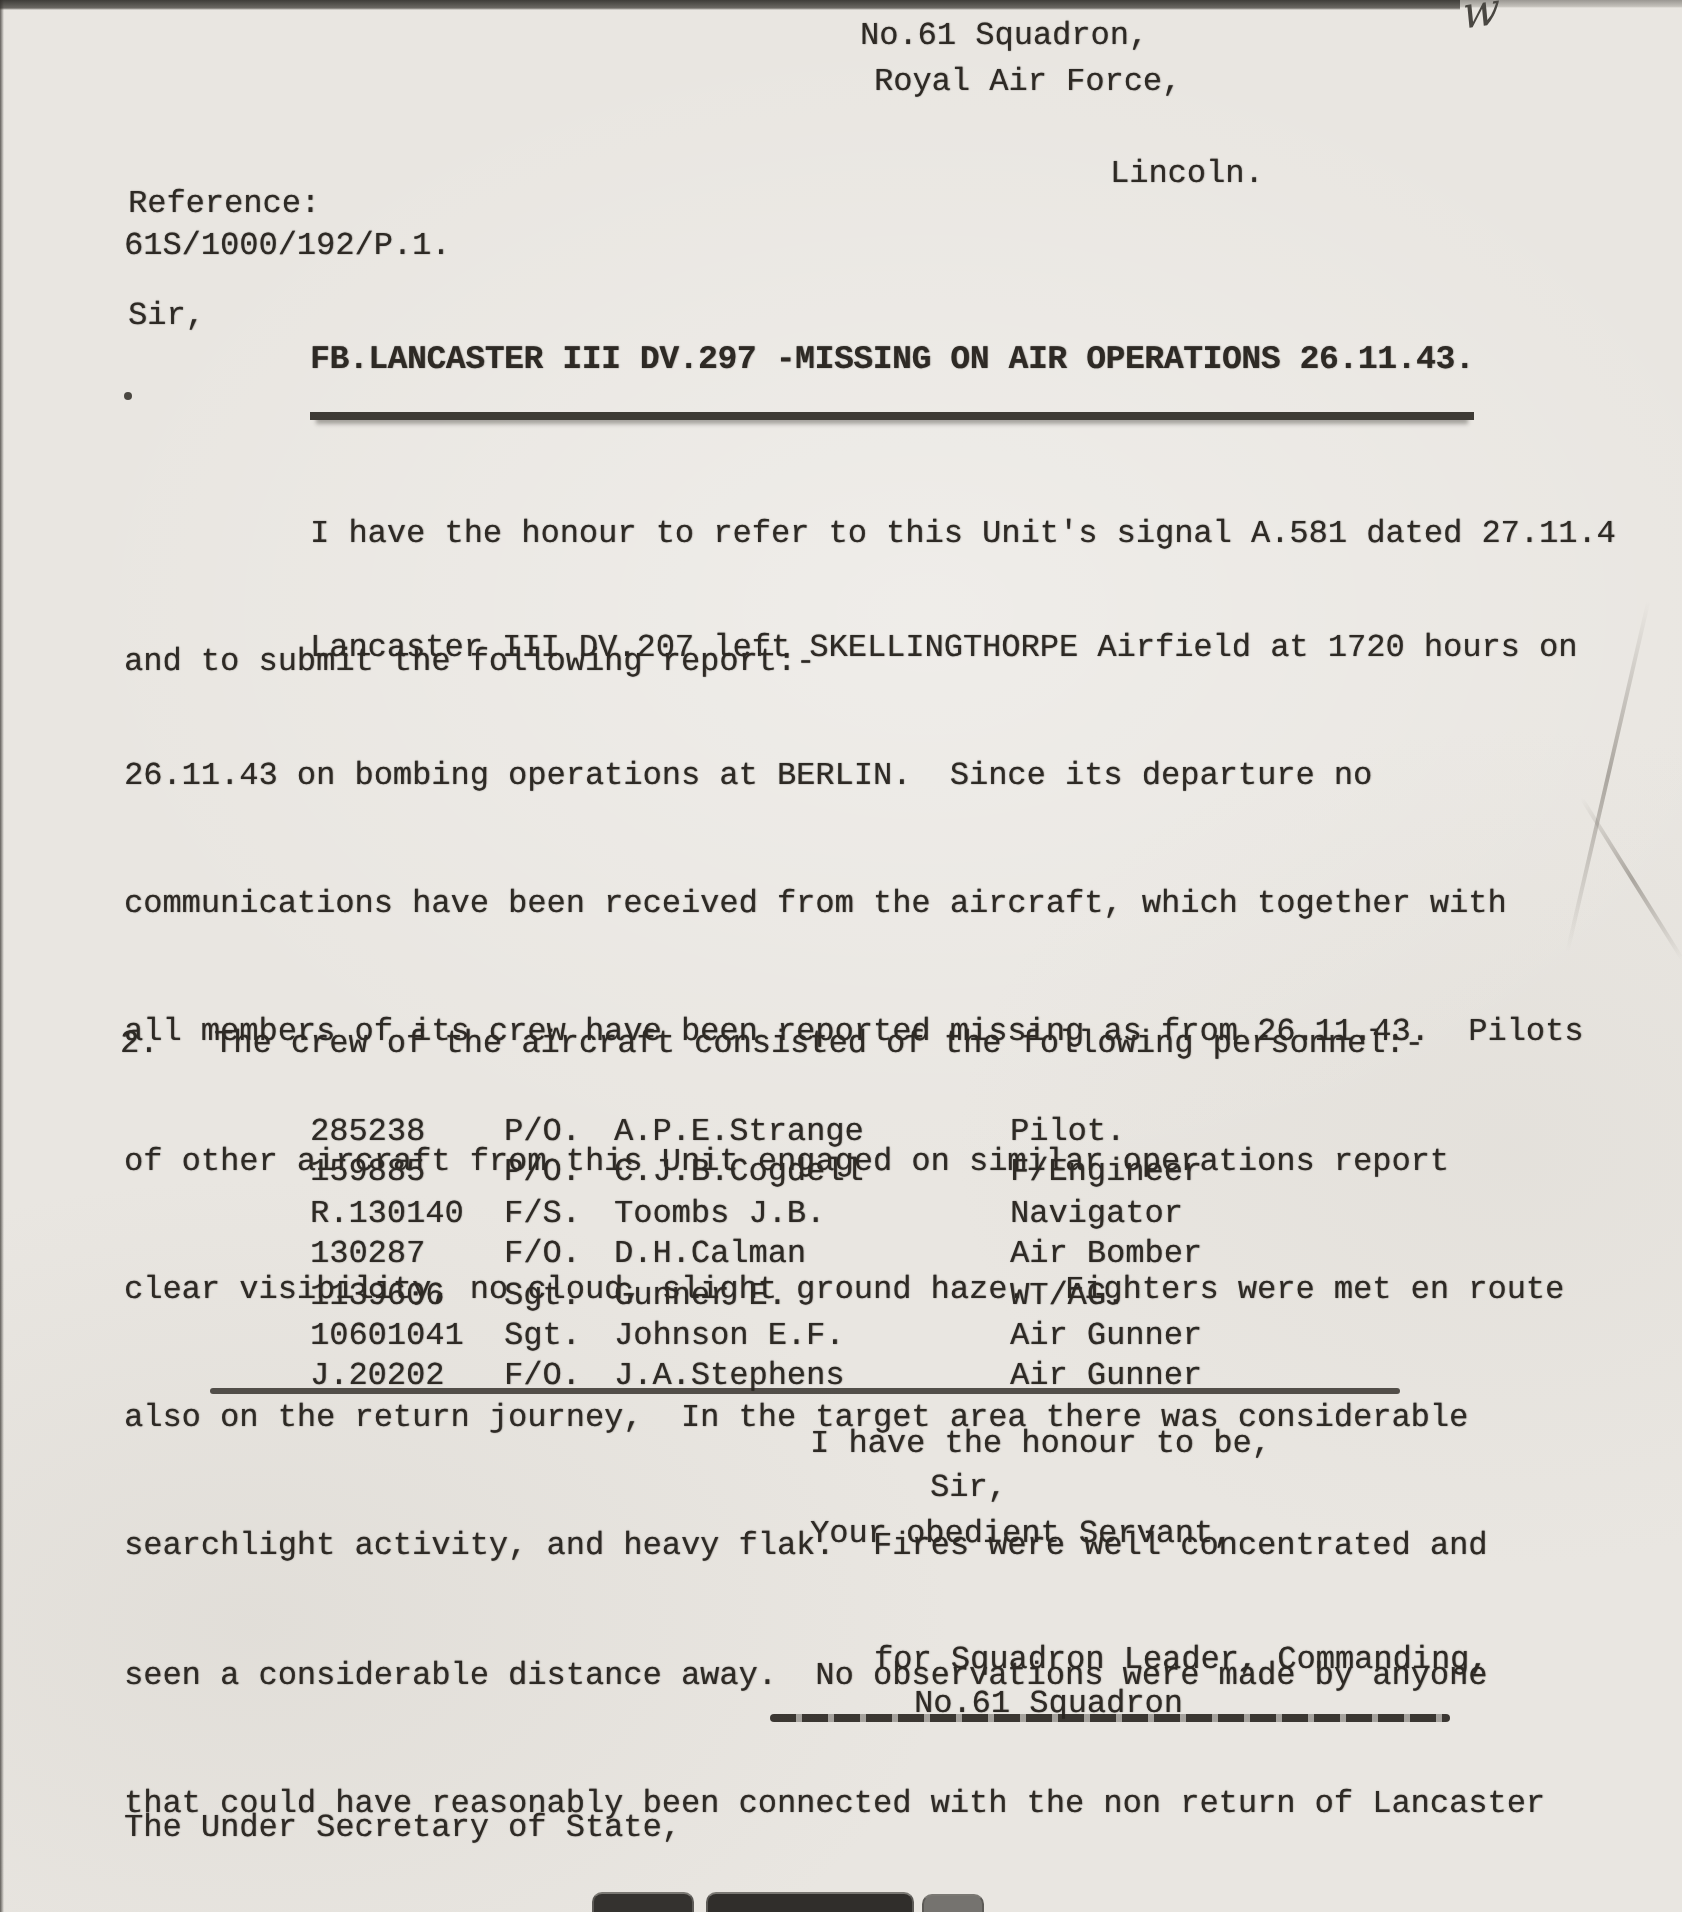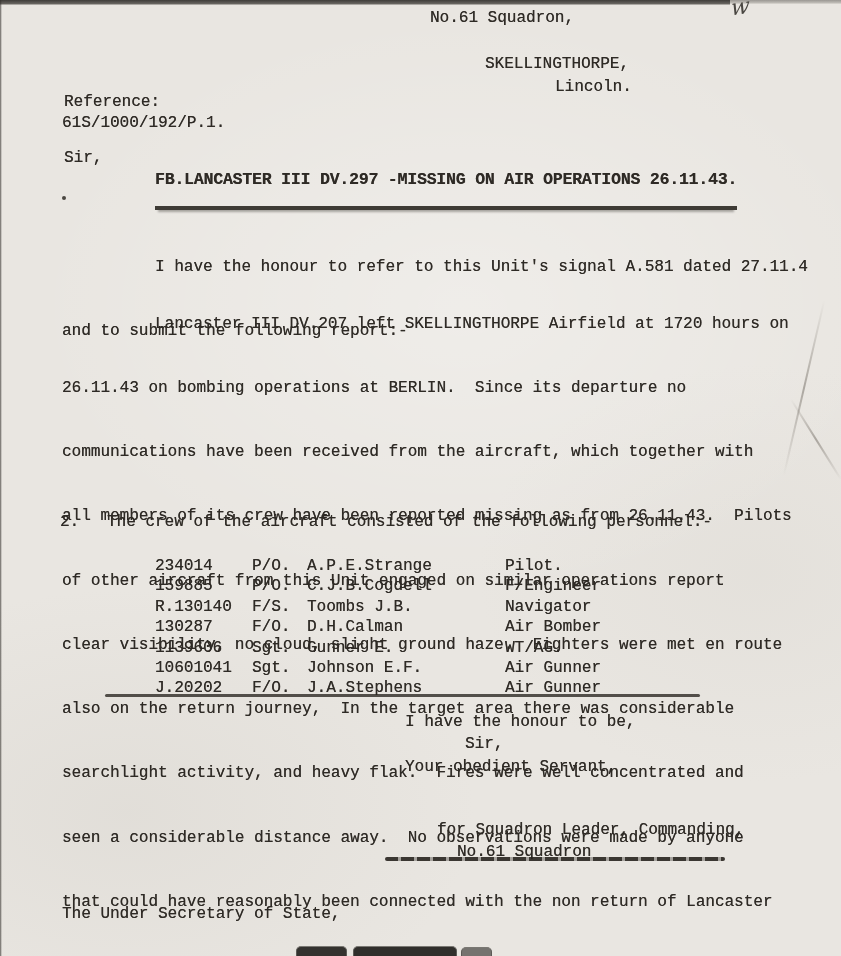--- a/index.html
+++ b/index.html
@@ -92,21 +92,21 @@
 
   <div class="scan-top"></div>
   <div class="scan-top-right"></div>
   <div class="scan-left"></div>
   <div class="handwritten">w</div>
   <div class="speck" style="left:62px;top:196px;"></div>
   <div class="crease" style="left:803px;top:298px;height:180px;transform:rotate(13deg);"></div>
   <div class="crease" style="left:815px;top:392px;height:95px;transform:rotate(-32deg);"></div>
 
   <div class="tw" style="left:430px;top:8px;">No.61 Squadron,</div>
-  <div class="tw" style="left:485px;top:54px;">SKELLINGTHORPE,</div>
+  <div class="tw" style="left:437px;top:31px;">Royal Air Force,</div>
   <div class="tw" style="left:555px;top:77px;">Lincoln.</div>
 
   <div class="tw" style="left:64px;top:92px;">Reference:</div>
   <div class="tw" style="left:62px;top:113px;">61S/1000/192/P.1.</div>
 
   <div class="tw" style="left:64px;top:148px;">Sir,</div>
 
   <div class="tw subject" style="left:155px;top:169px;">FB.LANCASTER III DV.297 -MISSING ON AIR OPERATIONS 26.11.43.</div>
 
   <div class="tw block" style="left:62px;top:214px;width:800px;">
@@ -126,21 +126,21 @@
     <div>seen a considerable distance away.  No observations were made by anyone</div>
     <div>that could have reasonably been connected with the non return of Lancaster</div>
     
   </div>
 
   <div class="tw" style="left:60px;top:512px;">2.</div>
   <div class="tw" style="left:107px;top:512px;">The crew of the aircraft consisted of the following personnel:-</div>
 
   <div class="tw crew-grid" style="left:155px;top:556px;">
     <div style="display:contents;">
-      <span>234014</span>
+      <span>285238</span>
       <span>P/O.</span>
       <span>A.P.E.Strange</span>
       <span>Pilot.</span>
     </div>
     <div style="display:contents;">
       <span>159885</span>
       <span>P/O.</span>
       <span>C.J.B.Cogdell</span>
       <span>F/Engineer</span>
     </div>

